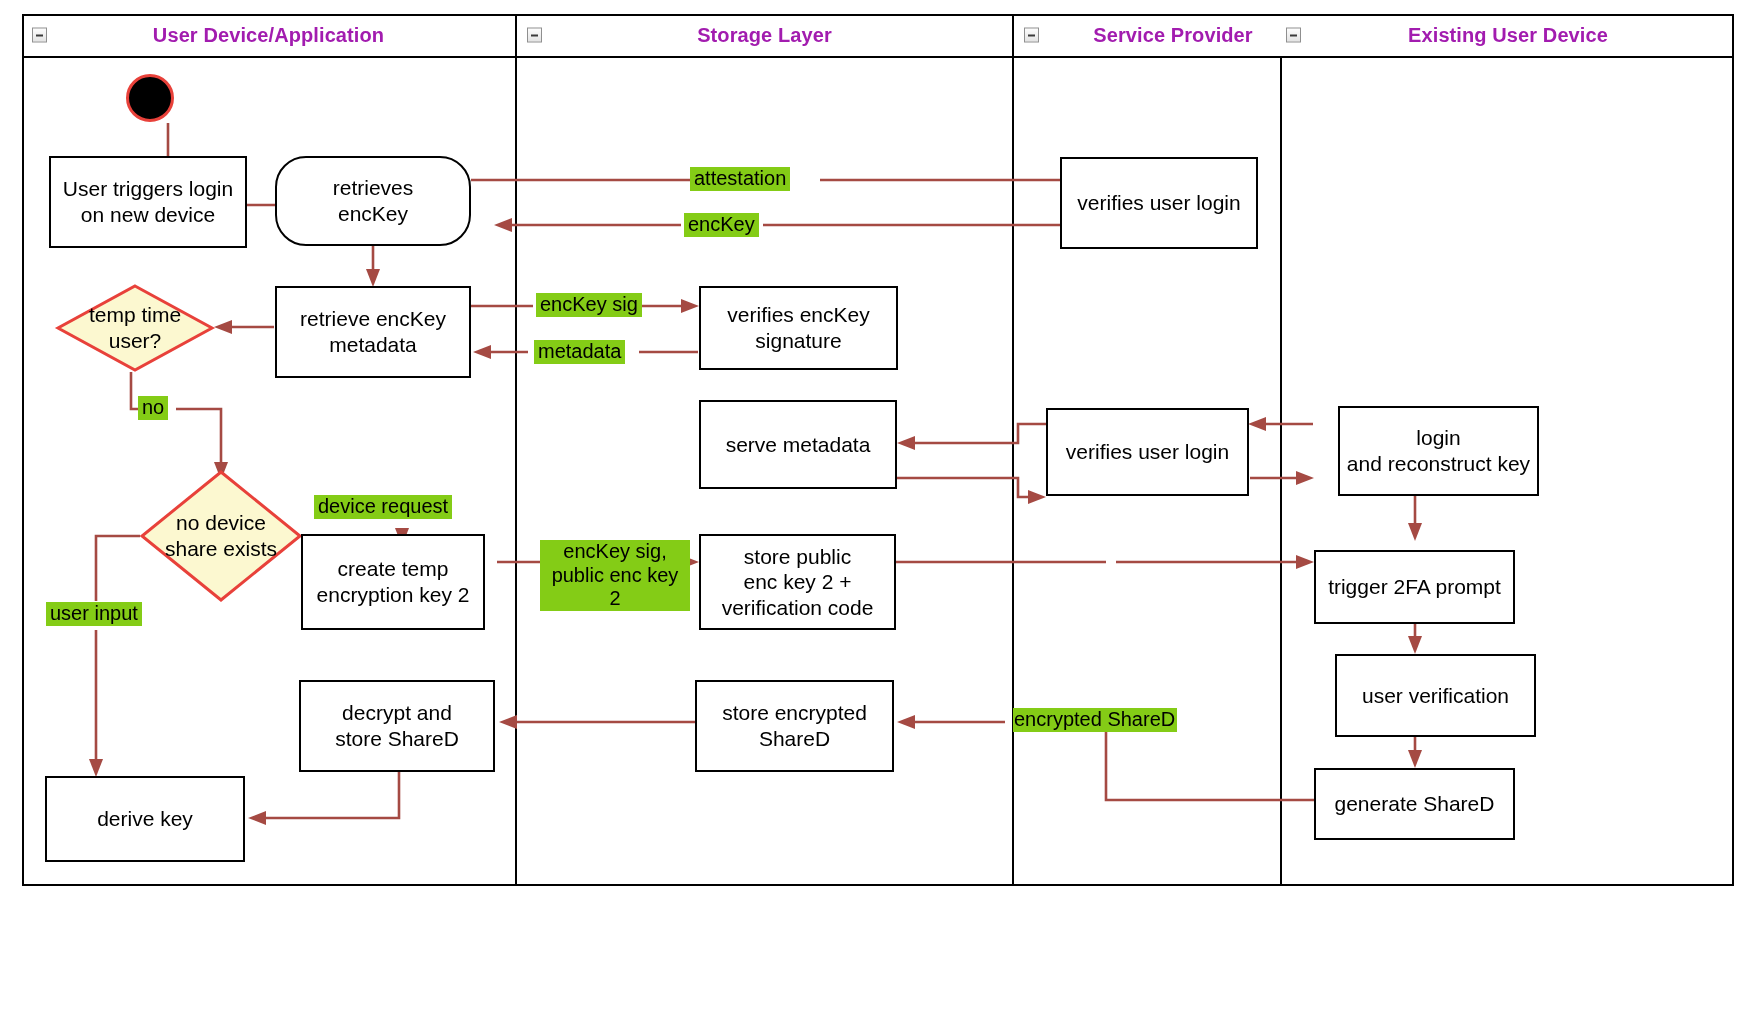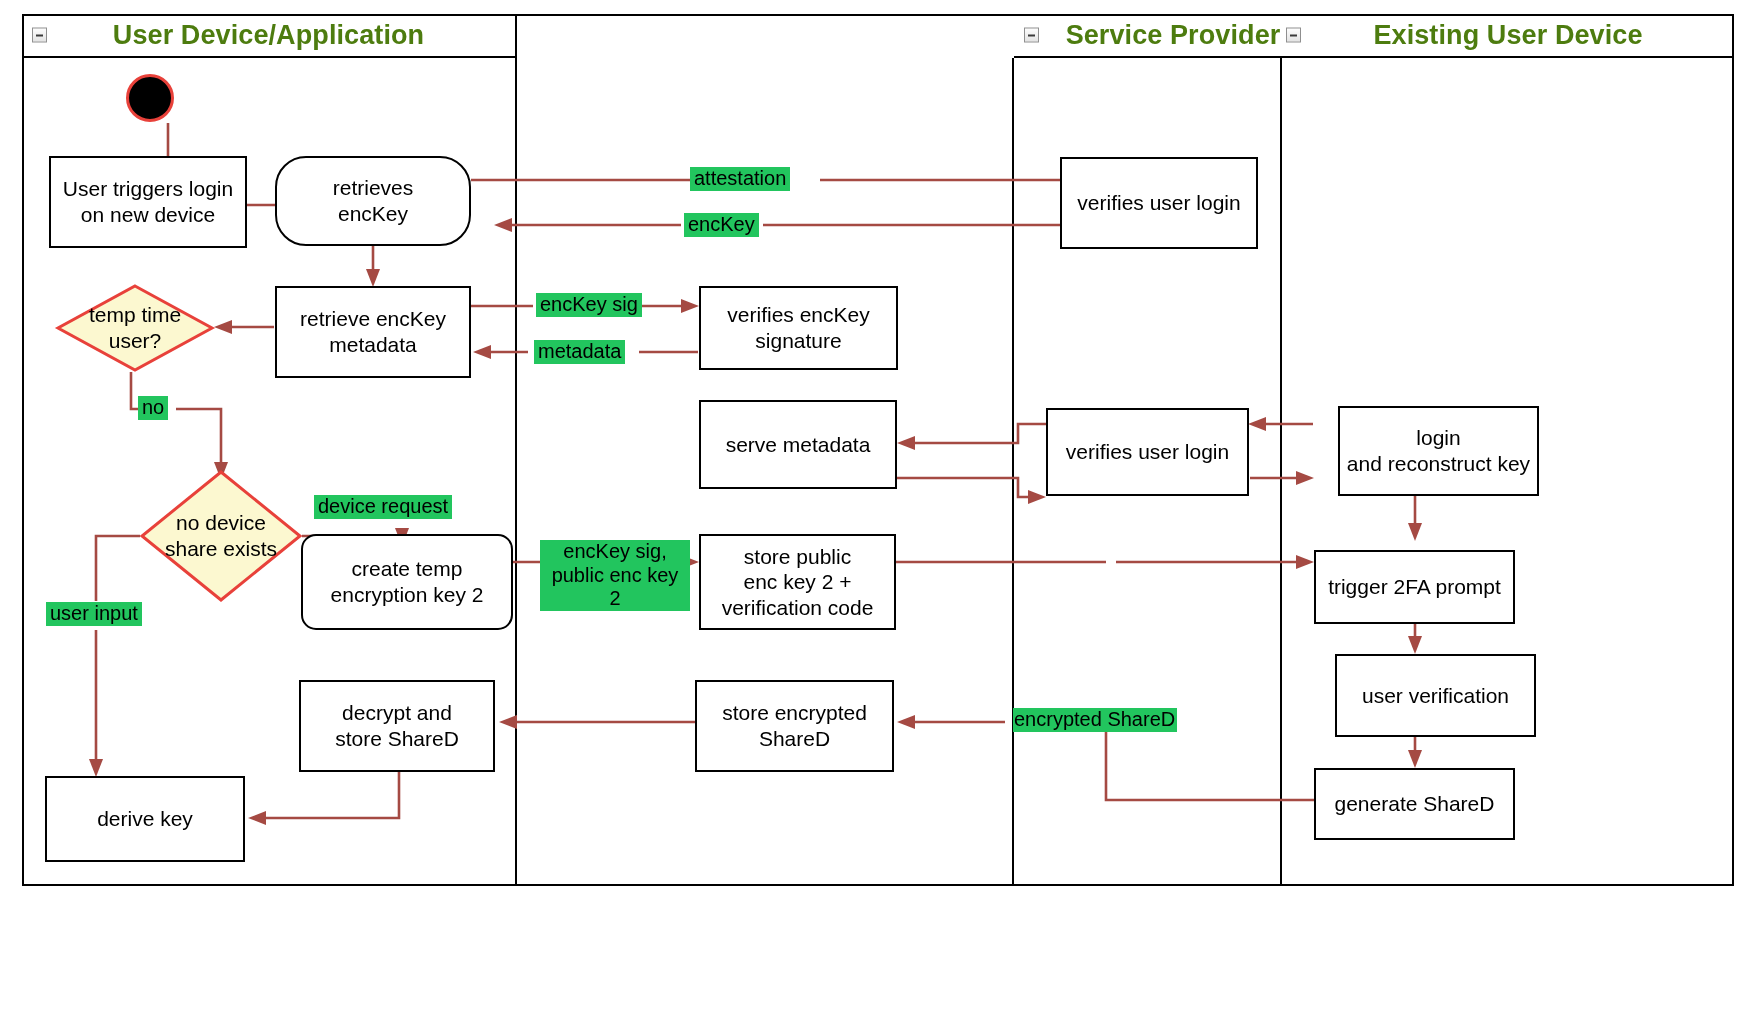--- a/index.html
+++ b/index.html
@@ -4,21 +4,21 @@
 <style>
   html,body{margin:0;padding:0;background:#ffffff;}
   body{font-family:"Liberation Sans", sans-serif;}
   #stage{position:relative;width:1756px;height:1026px;background:#fff;overflow:hidden;}
 
   
   .lane-frame{position:absolute;box-sizing:border-box;border:2px solid #000;background:transparent;}
   .lane-head{position:absolute;box-sizing:border-box;border-right:2px solid #000;border-bottom:2px solid #000;
              display:flex;align-items:center;justify-content:center;background:#fff;}
   .lane-head.last{border-right:none;}
-  .lane-head .title{font-weight:bold;font-size:27px;color:#4d7c0f;letter-spacing:.1px;white-space:nowrap;}
+  .lane-head .title{font-weight:bold;font-size:20px;color:#a21caf;letter-spacing:.1px;white-space:nowrap;}
   .lane-sep{position:absolute;width:2px;background:#000;}
   .collapse{position:absolute;left:10px;top:50%;transform:translateY(-50%);
             width:15px;height:15px;box-sizing:border-box;border:1px solid #8f8f8f;
             background:linear-gradient(#fdfdfd,#e3e3e3);display:flex;align-items:center;justify-content:center;}
   .collapse i{display:block;width:7px;height:2px;background:#3a3a3a;}
 
   
   .node{position:absolute;box-sizing:border-box;border:2px solid #000;background:#fff;
         display:flex;align-items:center;justify-content:center;text-align:center;
         font-size:21px;color:#000;line-height:1.22;padding:2px 4px;white-space:pre-line;}
@@ -28,34 +28,40 @@
   .diamond svg{display:block;overflow:visible;}
   .diamond .dlabel{position:absolute;left:0;top:0;width:100%;height:100%;
         display:flex;align-items:center;justify-content:center;text-align:center;
         font-size:21px;color:#000;line-height:1.22;white-space:pre-line;}
 
   
   .edges{position:absolute;left:0;top:0;width:1756px;height:1026px;pointer-events:none;}
   .edge{fill:none;stroke:#a54a43;stroke-width:2.6;}
   .ahead{fill:#a54a43;}
 
-  .elabel{position:absolute;font-size:20px;color:#000;background:#22c55e;
+  .elabel{position:absolute;font-size:20px;color:#000;background:#84cc16;
           padding:0 4px;white-space:pre-line;line-height:1.18;text-align:center;}
   .elabel.left{text-align:left;padding-left:1px;padding-right:2px;}
 </style>
 </head>
 <body>
 
 <div id="stage">
 
   <div class="lane-head" style="left:22px;top:14px;width:495px;height:44px;">
     <span class="collapse">
         <i></i>
       </span>
     <span class="title">User Device/Application</span>
+  </div>
+  <div class="lane-head" style="left:517px;top:14px;width:497px;height:44px;">
+    <span class="collapse">
+        <i></i>
+      </span>
+    <span class="title">Storage Layer</span>
   </div>
   <div class="lane-head" style="left:1014px;top:14px;width:320px;height:44px;">
     <span class="collapse">
         <i></i>
       </span>
     <span class="title">Service Provider</span>
   </div>
   <div class="lane-head last" style="left:1282px;top:14px;width:452px;height:44px;">
     <span class="collapse" style="left:4px;">
         <i></i>
@@ -160,21 +166,21 @@
   </div>
 
   <div class="diamond" style="left:140px;top:470px;width:162px;height:132px;">
     <svg width="162" height="132" viewBox="0 0 162 132">
       <polygon points="81,2 160,66 81,130 2,66" fill="#fcf8d0" stroke="#e8413a" stroke-width="3"></polygon>
     </svg>
     <span class="dlabel">no device
 share exists</span>
   </div>
 
-  <div class="node" style="left:301px;top:534px;width:212px;height:96px;border-radius:15px;">create temp
+  <div class="node" style="left:301px;top:534px;width:184px;height:96px;">create temp
 encryption key 2</div>
 
   <div class="node" style="left:299px;top:680px;width:196px;height:92px;">decrypt and
 store ShareD</div>
 
   <div class="node" style="left:45px;top:776px;width:200px;height:86px;">derive key</div>
 
   <div class="node" style="left:699px;top:286px;width:199px;height:84px;">verifies encKey
 signature</div>
 

